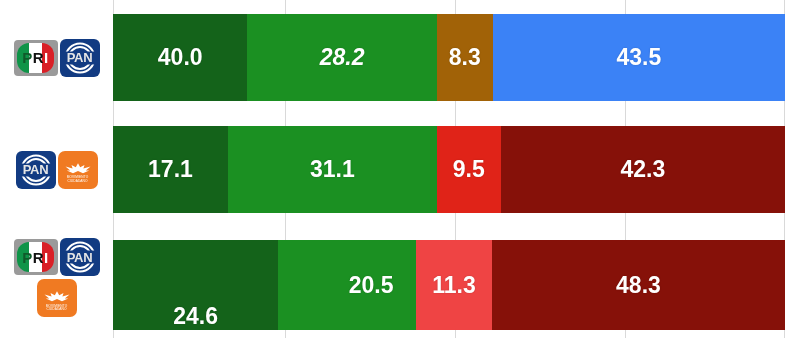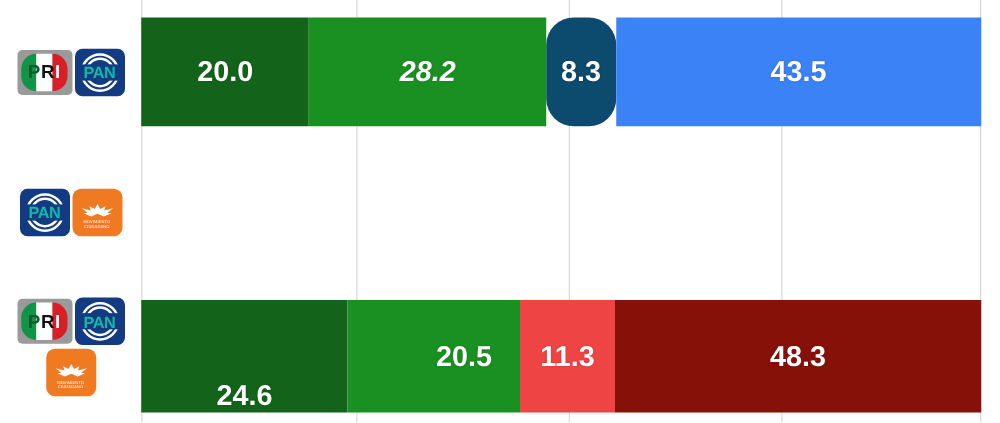--- a/index.html
+++ b/index.html
@@ -148,21 +148,21 @@
   }
   .pan-text {
     position: absolute;
     left: 0;
     top: 0;
     width: 40px;
     height: 38px;
     display: flex;
     align-items: center;
     justify-content: center;
-    color: #14b8a6;
+    color: #e5e5e5;
     font-weight: bold;
     font-size: 13px;
     letter-spacing: -0.3px;
     font-family: "Liberation Sans", sans-serif;
   }
 
   
   .logo-mc {
     position: relative;
     width: 40px;
@@ -247,26 +247,26 @@
           <div class="pan-ring-inner"></div>
           <div class="pan-band"></div>
           <div class="pan-text">PAN</div>
         </div>
       </div>
     </div>
   </div>
 
   <div class="bar-row" style="left:113px; top:14px; width:672px; height:87px;">
     <div class="seg" style="width:20.0%; background:#14631a;">
-      <span class="seg-label">20.0</span>
+      <span class="seg-label">40.0</span>
     </div>
     <div class="seg" style="width:28.2%; background:#1b9022;font-style:italic;">
       <span class="seg-label">28.2</span>
     </div>
-    <div class="seg" style="width:8.3%; background:#0c4a6e;border-radius:22px;">
+    <div class="seg" style="width:8.3%; background:#a16207;">
       <span class="seg-label">8.3</span>
     </div>
     <div class="seg" style="width:43.5%; background:#3b82f6;">
       <span class="seg-label">43.5</span>
     </div>
   </div>
 
   <div class="logo-col" style="top:126px; height:87px;">
     <div class="logo-stack">
       <div class="logo-row">
@@ -281,20 +281,34 @@
         <div class="logo-mc">
           <svg class="mc-eagle" width="28" height="13" viewBox="0 0 28 13">
             <path d="M14 1.2 L16.2 5.2 L20.5 3.0 L19.4 6.4 L26.5 4.6 L21.8 8.4 L25.2 8.6 L19.0 11.2 L14 9.0 L9.0 11.2 L2.8 8.6 L6.2 8.4 L1.5 4.6 L8.6 6.4 L7.5 3.0 L11.8 5.2 Z" fill="#ffffff"></path>
           </svg>
           <div class="mc-caption">MOVIMIENTO<br>CIUDADANO</div>
         </div>
       </div>
     </div>
   </div>
 
+  <div class="bar-row" style="left:113px; top:126px; width:672px; height:87px;">
+    <div class="seg" style="width:17.1%; background:#14631a;">
+      <span class="seg-label">17.1</span>
+    </div>
+    <div class="seg" style="width:31.1%; background:#1b9022;">
+      <span class="seg-label">31.1</span>
+    </div>
+    <div class="seg" style="width:9.5%; background:#e02318;">
+      <span class="seg-label">9.5</span>
+    </div>
+    <div class="seg" style="width:42.3%; background:#861109;">
+      <span class="seg-label">42.3</span>
+    </div>
+  </div>
 
   <div class="logo-col" style="top:238px; height:100px; align-items:flex-start;">
     <div class="logo-stack">
       <div class="logo-row">
 
         <div class="logo-pri">
           <div class="pri-flag">
             <div class="pri-green"></div>
               <div class="pri-white"></div>
               <div class="pri-red"></div>

